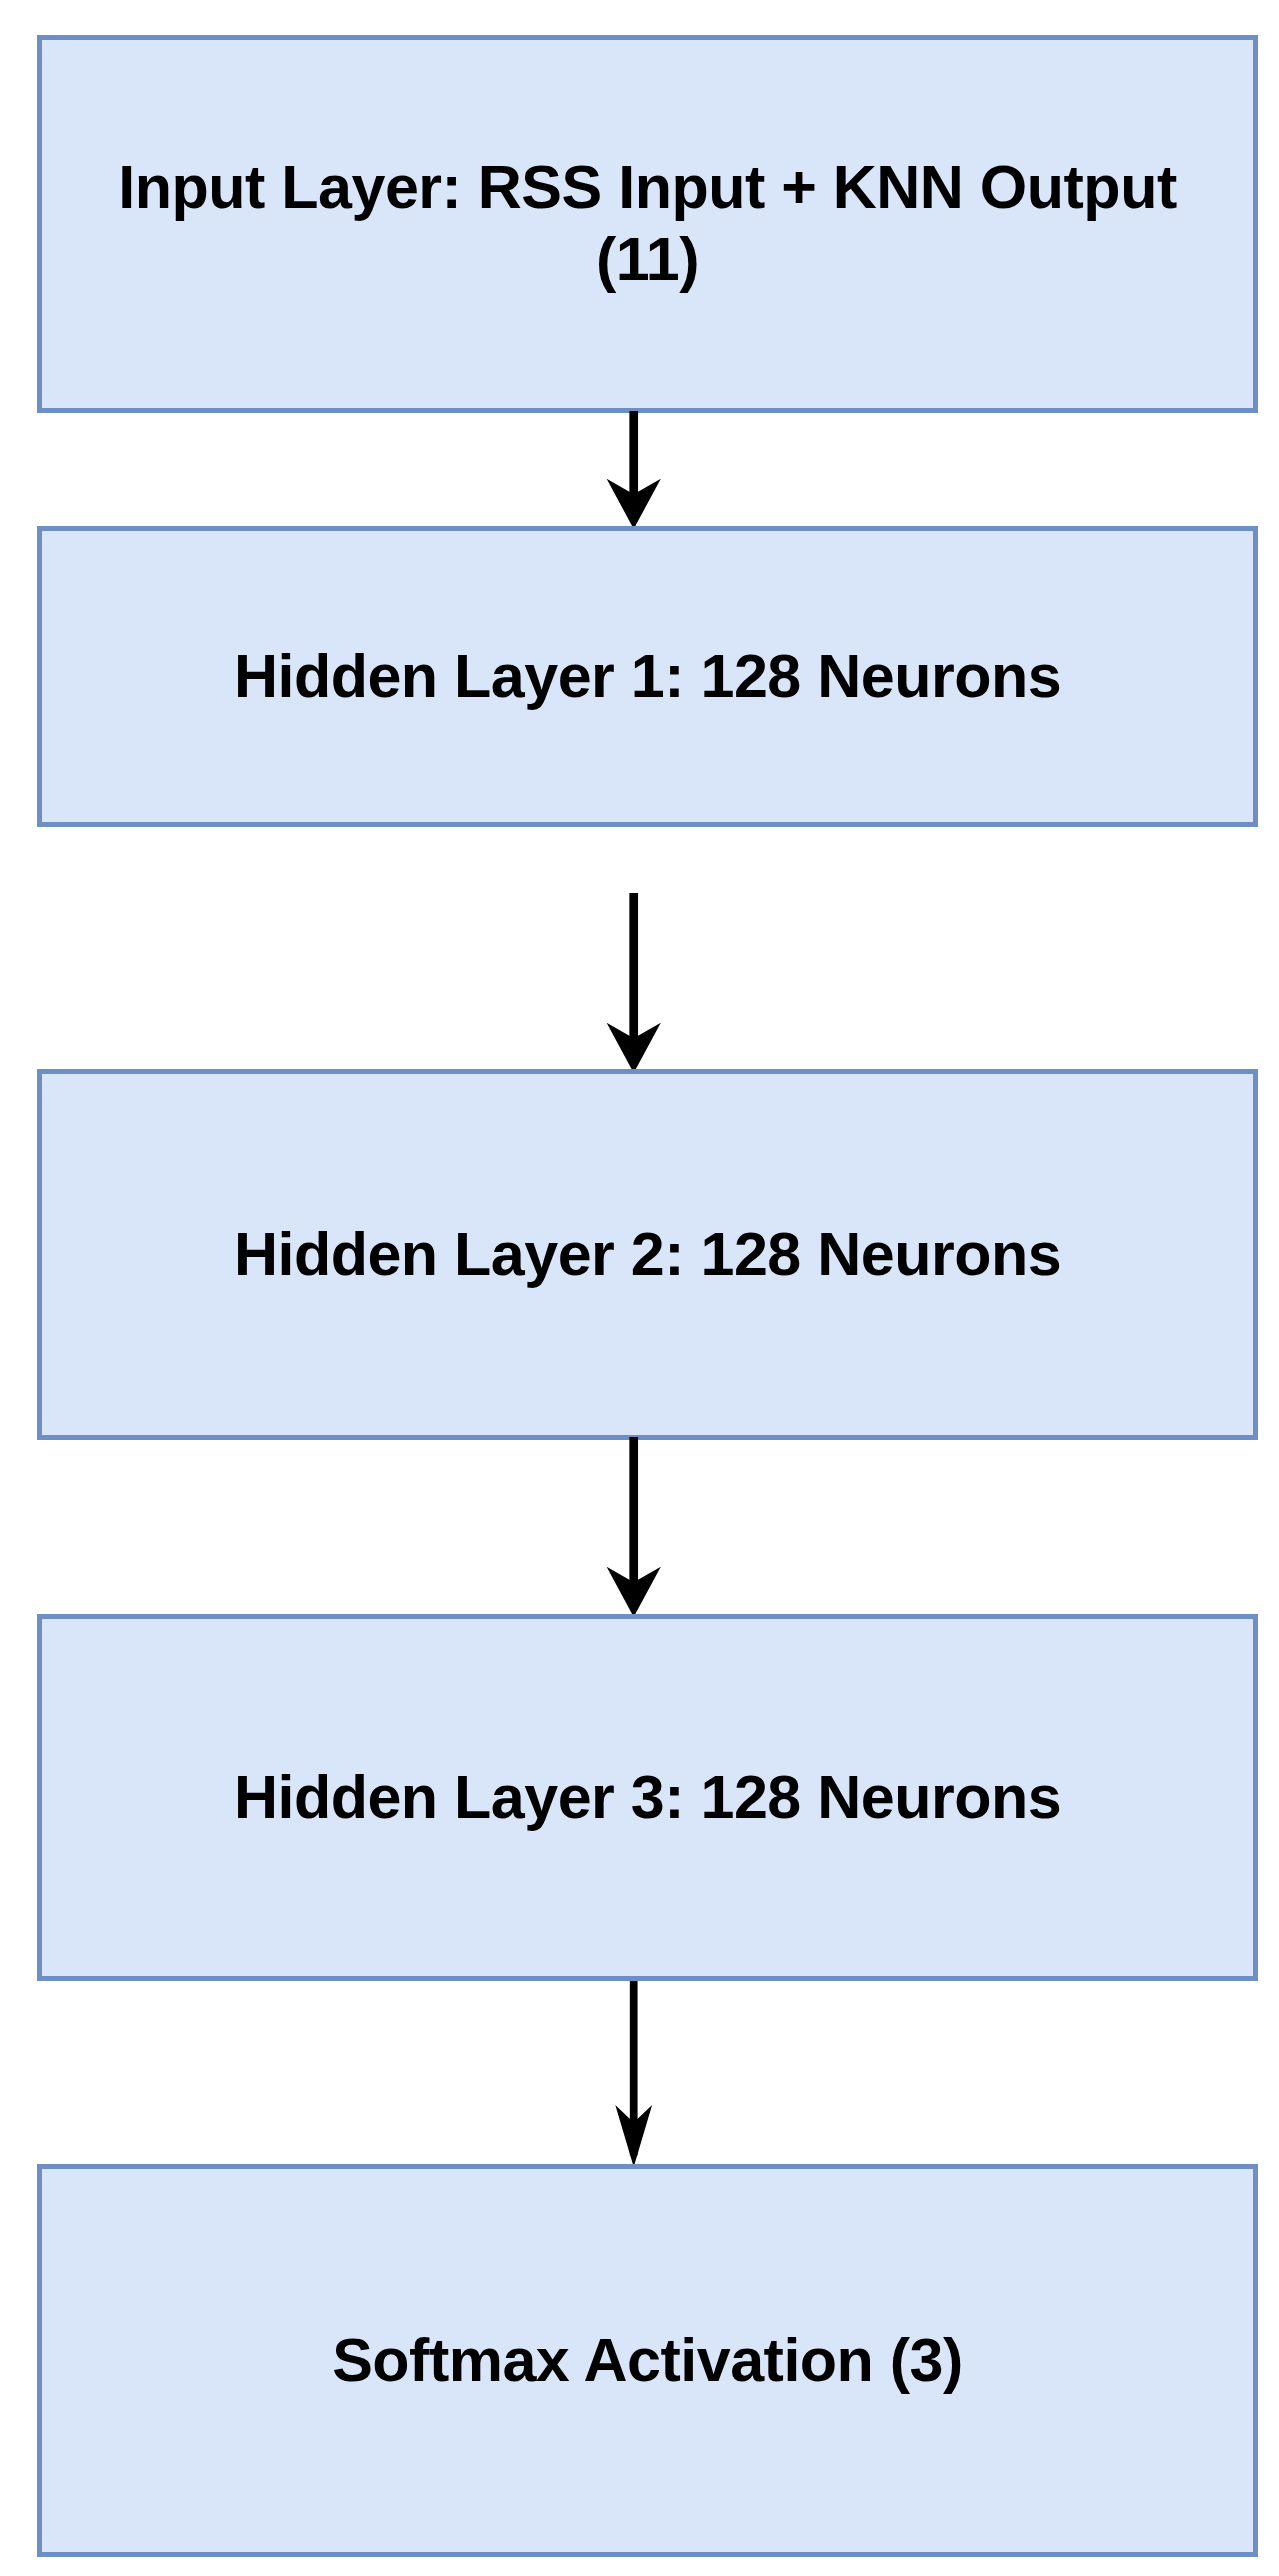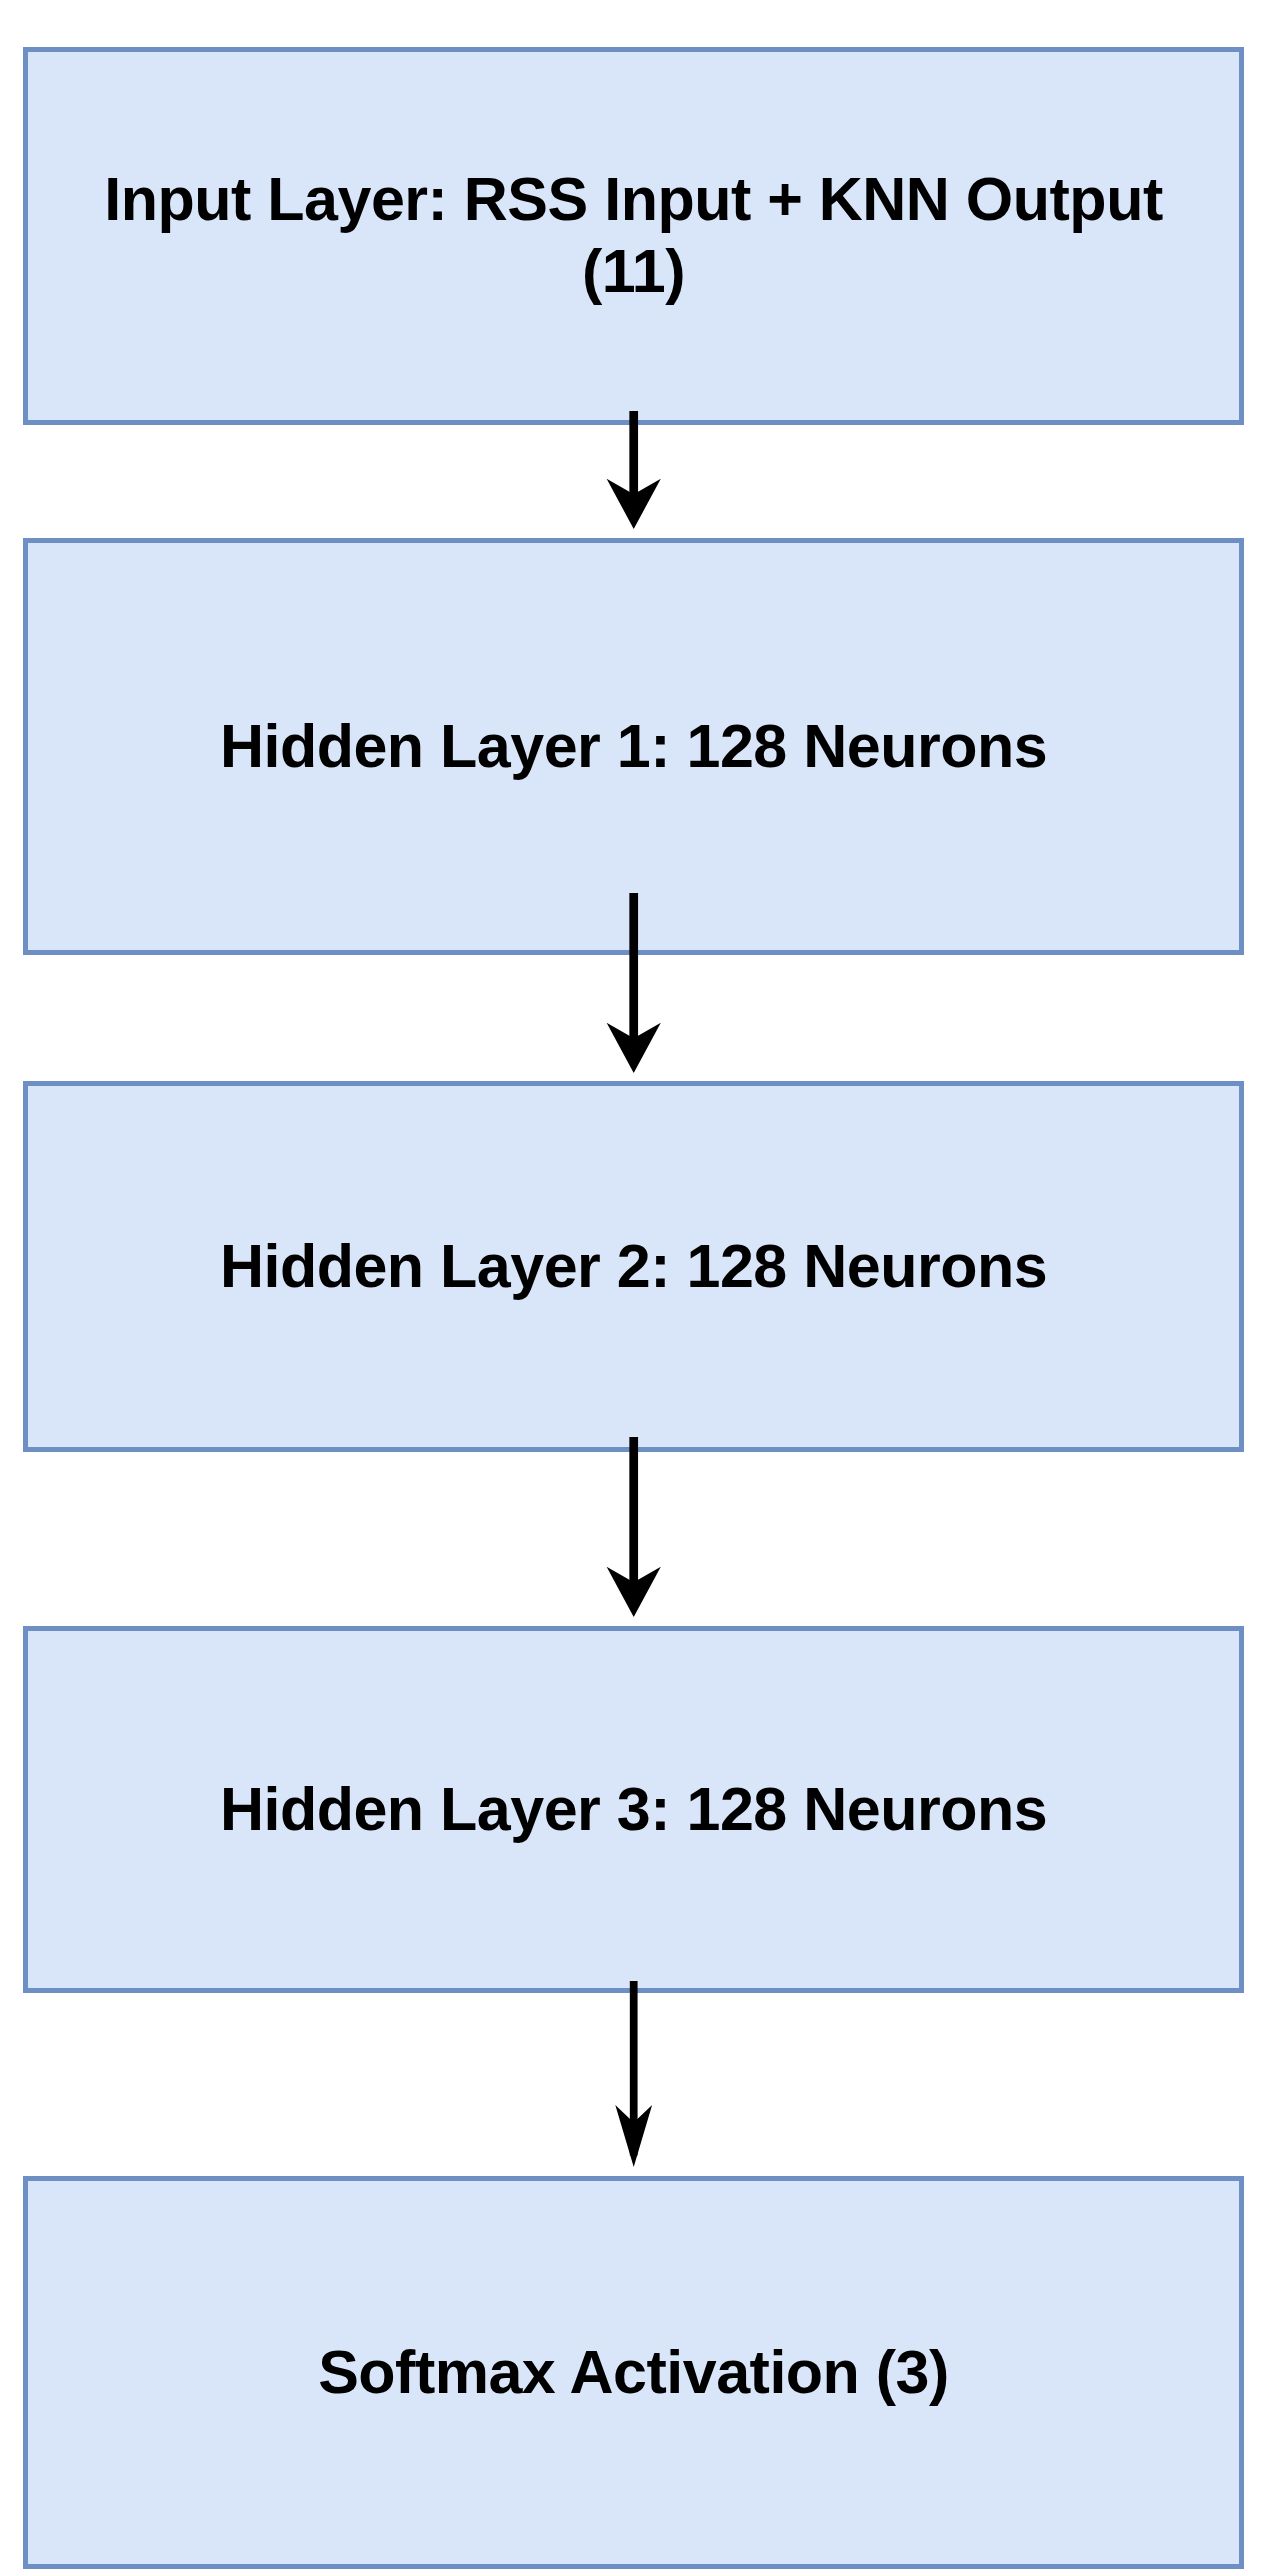--- a/index.html
+++ b/index.html
@@ -15,46 +15,45 @@
     position: relative;
     width: 1280px;
     height: 2576px;
     background: #ffffff;
     overflow: hidden;
   }
 
   
   .node {
     position: absolute;
-    left: 23px;
+    left: 37px;
     width: 1221px;
     box-sizing: border-box;
     background: #d9e5f8;
     border: 5.8px solid #6e8fc3;
     display: flex;
     align-items: center;
     justify-content: center;
     text-align: center;
-    margin-top: 12px;
   }
 
   .node-label {
     font-family: "Liberation Sans", sans-serif;
     font-weight: bold;
     font-size: 61px;
     line-height: 1.18;
     color: #000000;
     letter-spacing: -0.5px;
     padding: 0 33px;
     white-space: pre-line;
   }
 
   
   .node-1 { top: 35px;   height: 378px; }
-  .node-2 { top: 526px;  height: 417px; }
+  .node-2 { top: 526px;  height: 301px; }
   .node-3 { top: 1069px; height: 371px; }
   .node-4 { top: 1614px; height: 367px; }
   .node-5 { top: 2164px; height: 393px; }
 
   
   .connector {
     position: absolute;
     left: 0;
     width: 1280px;
     pointer-events: none;

